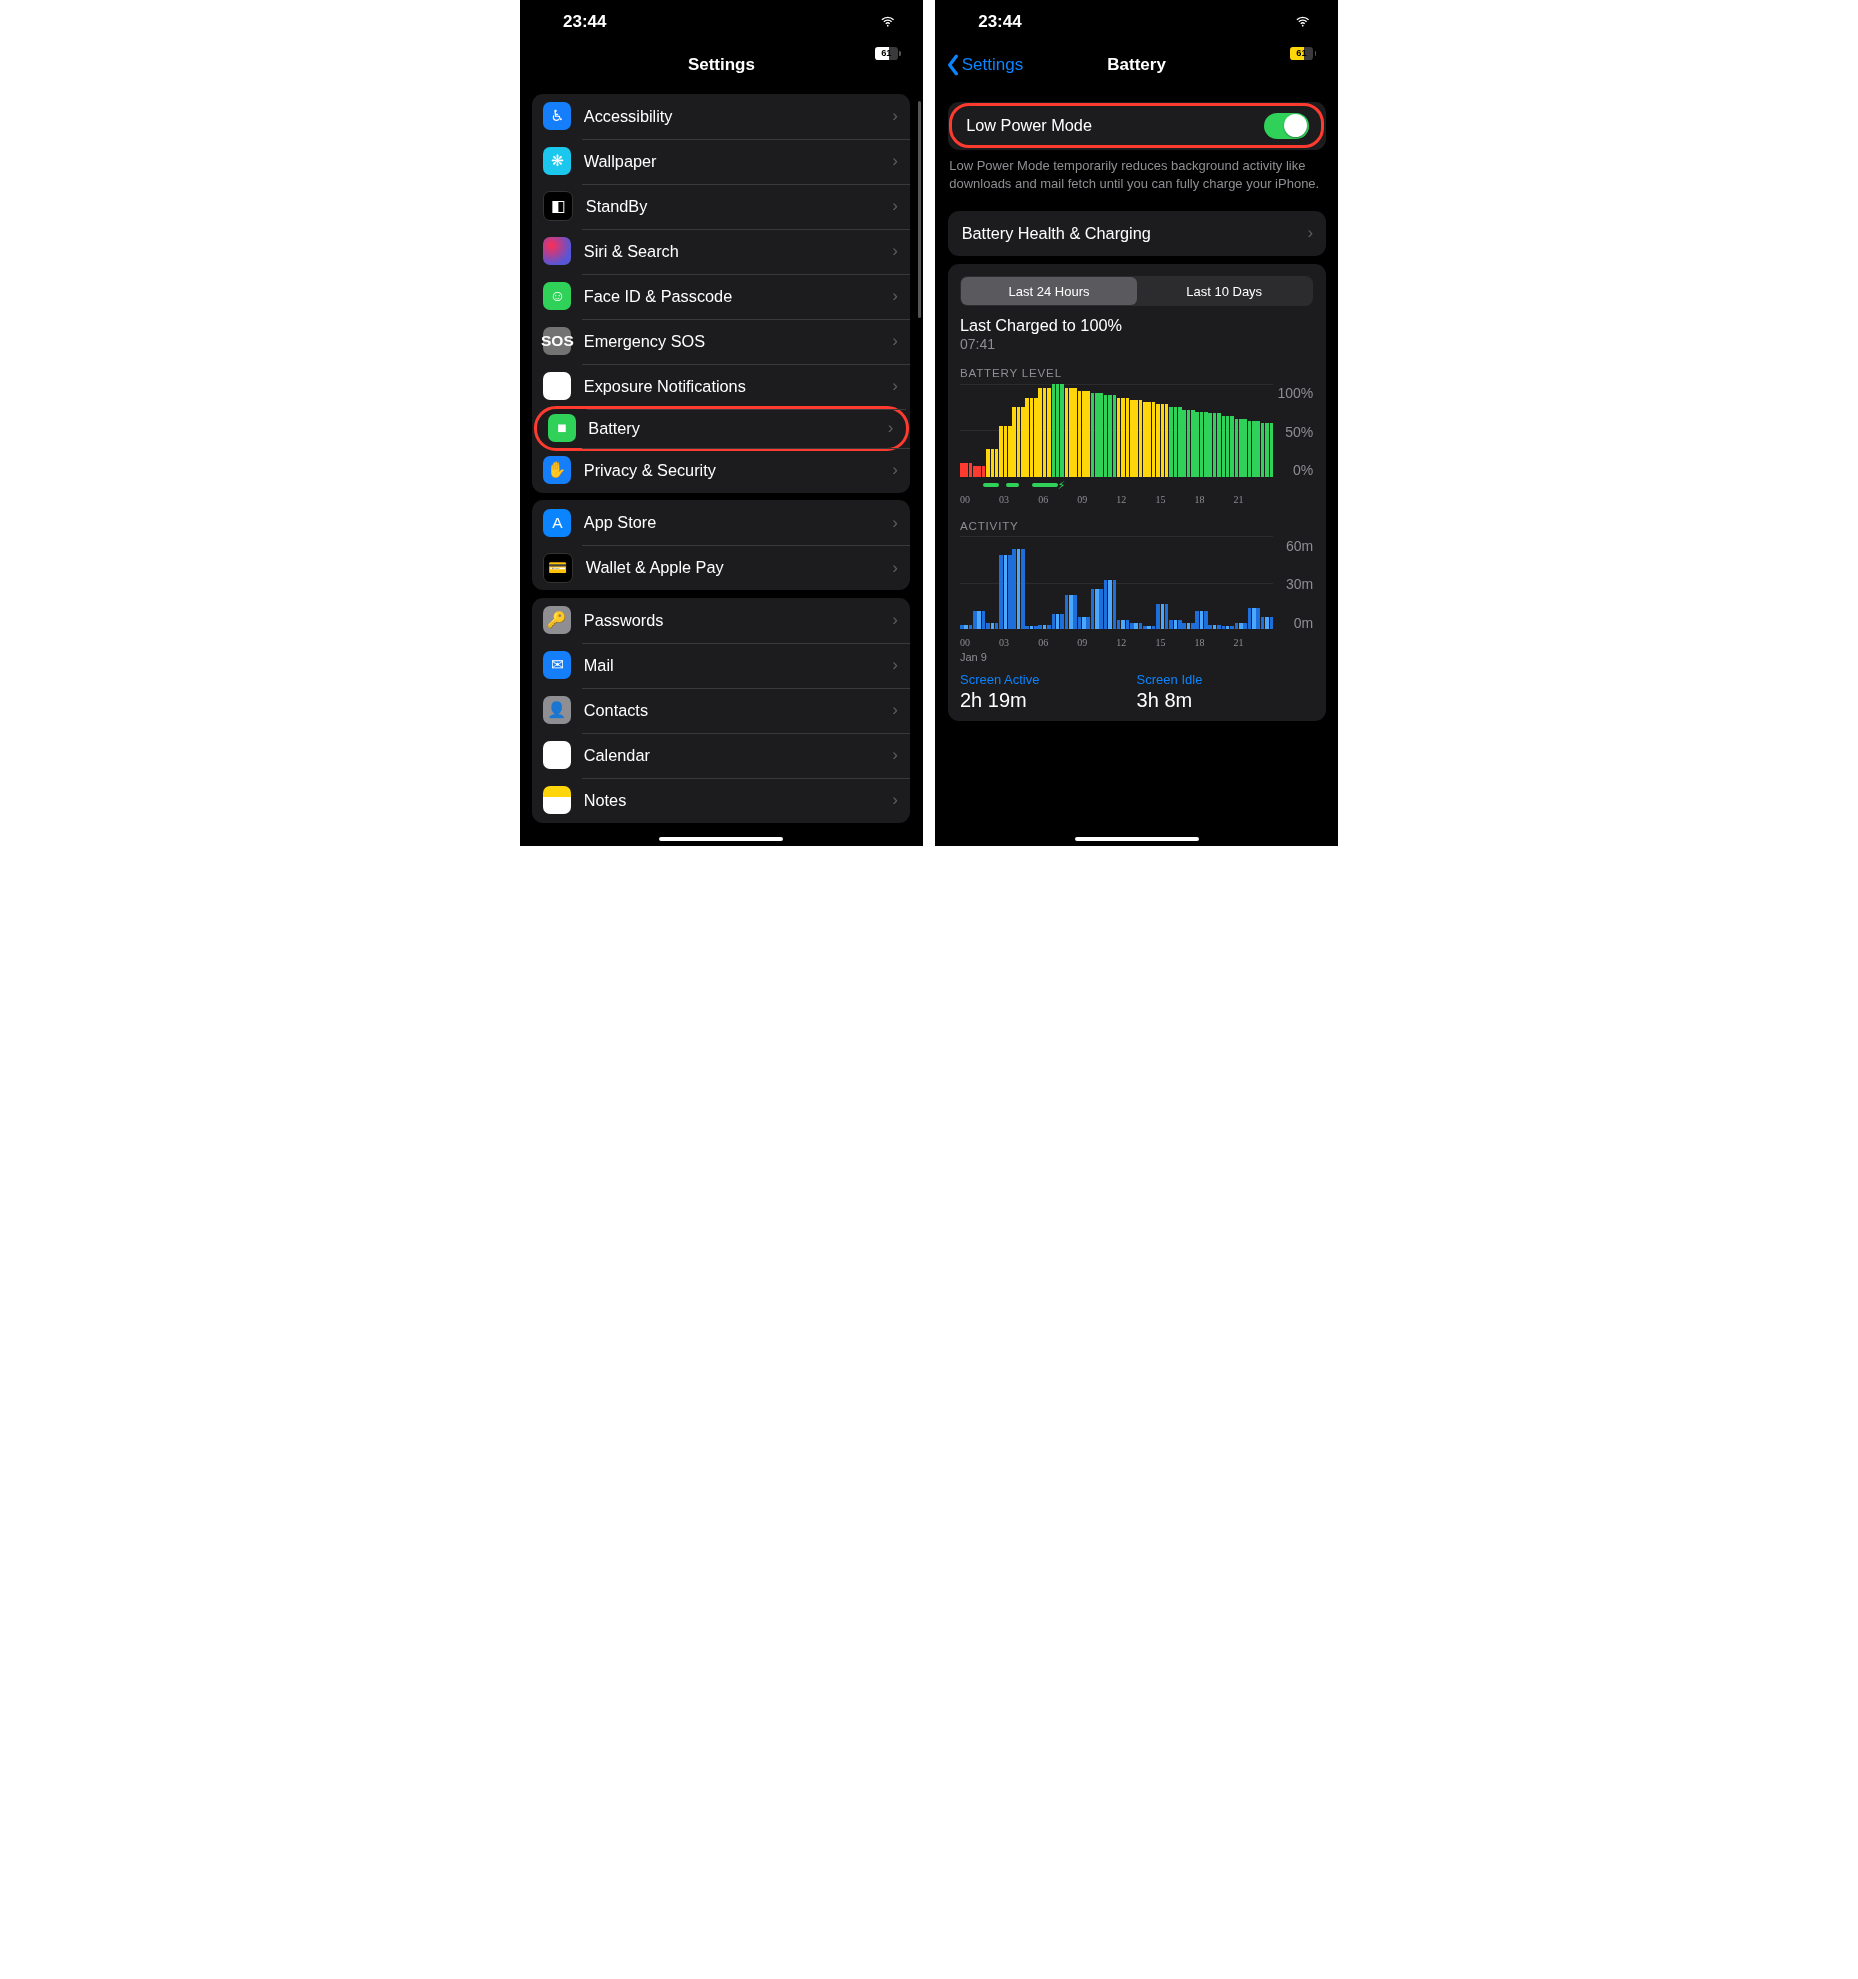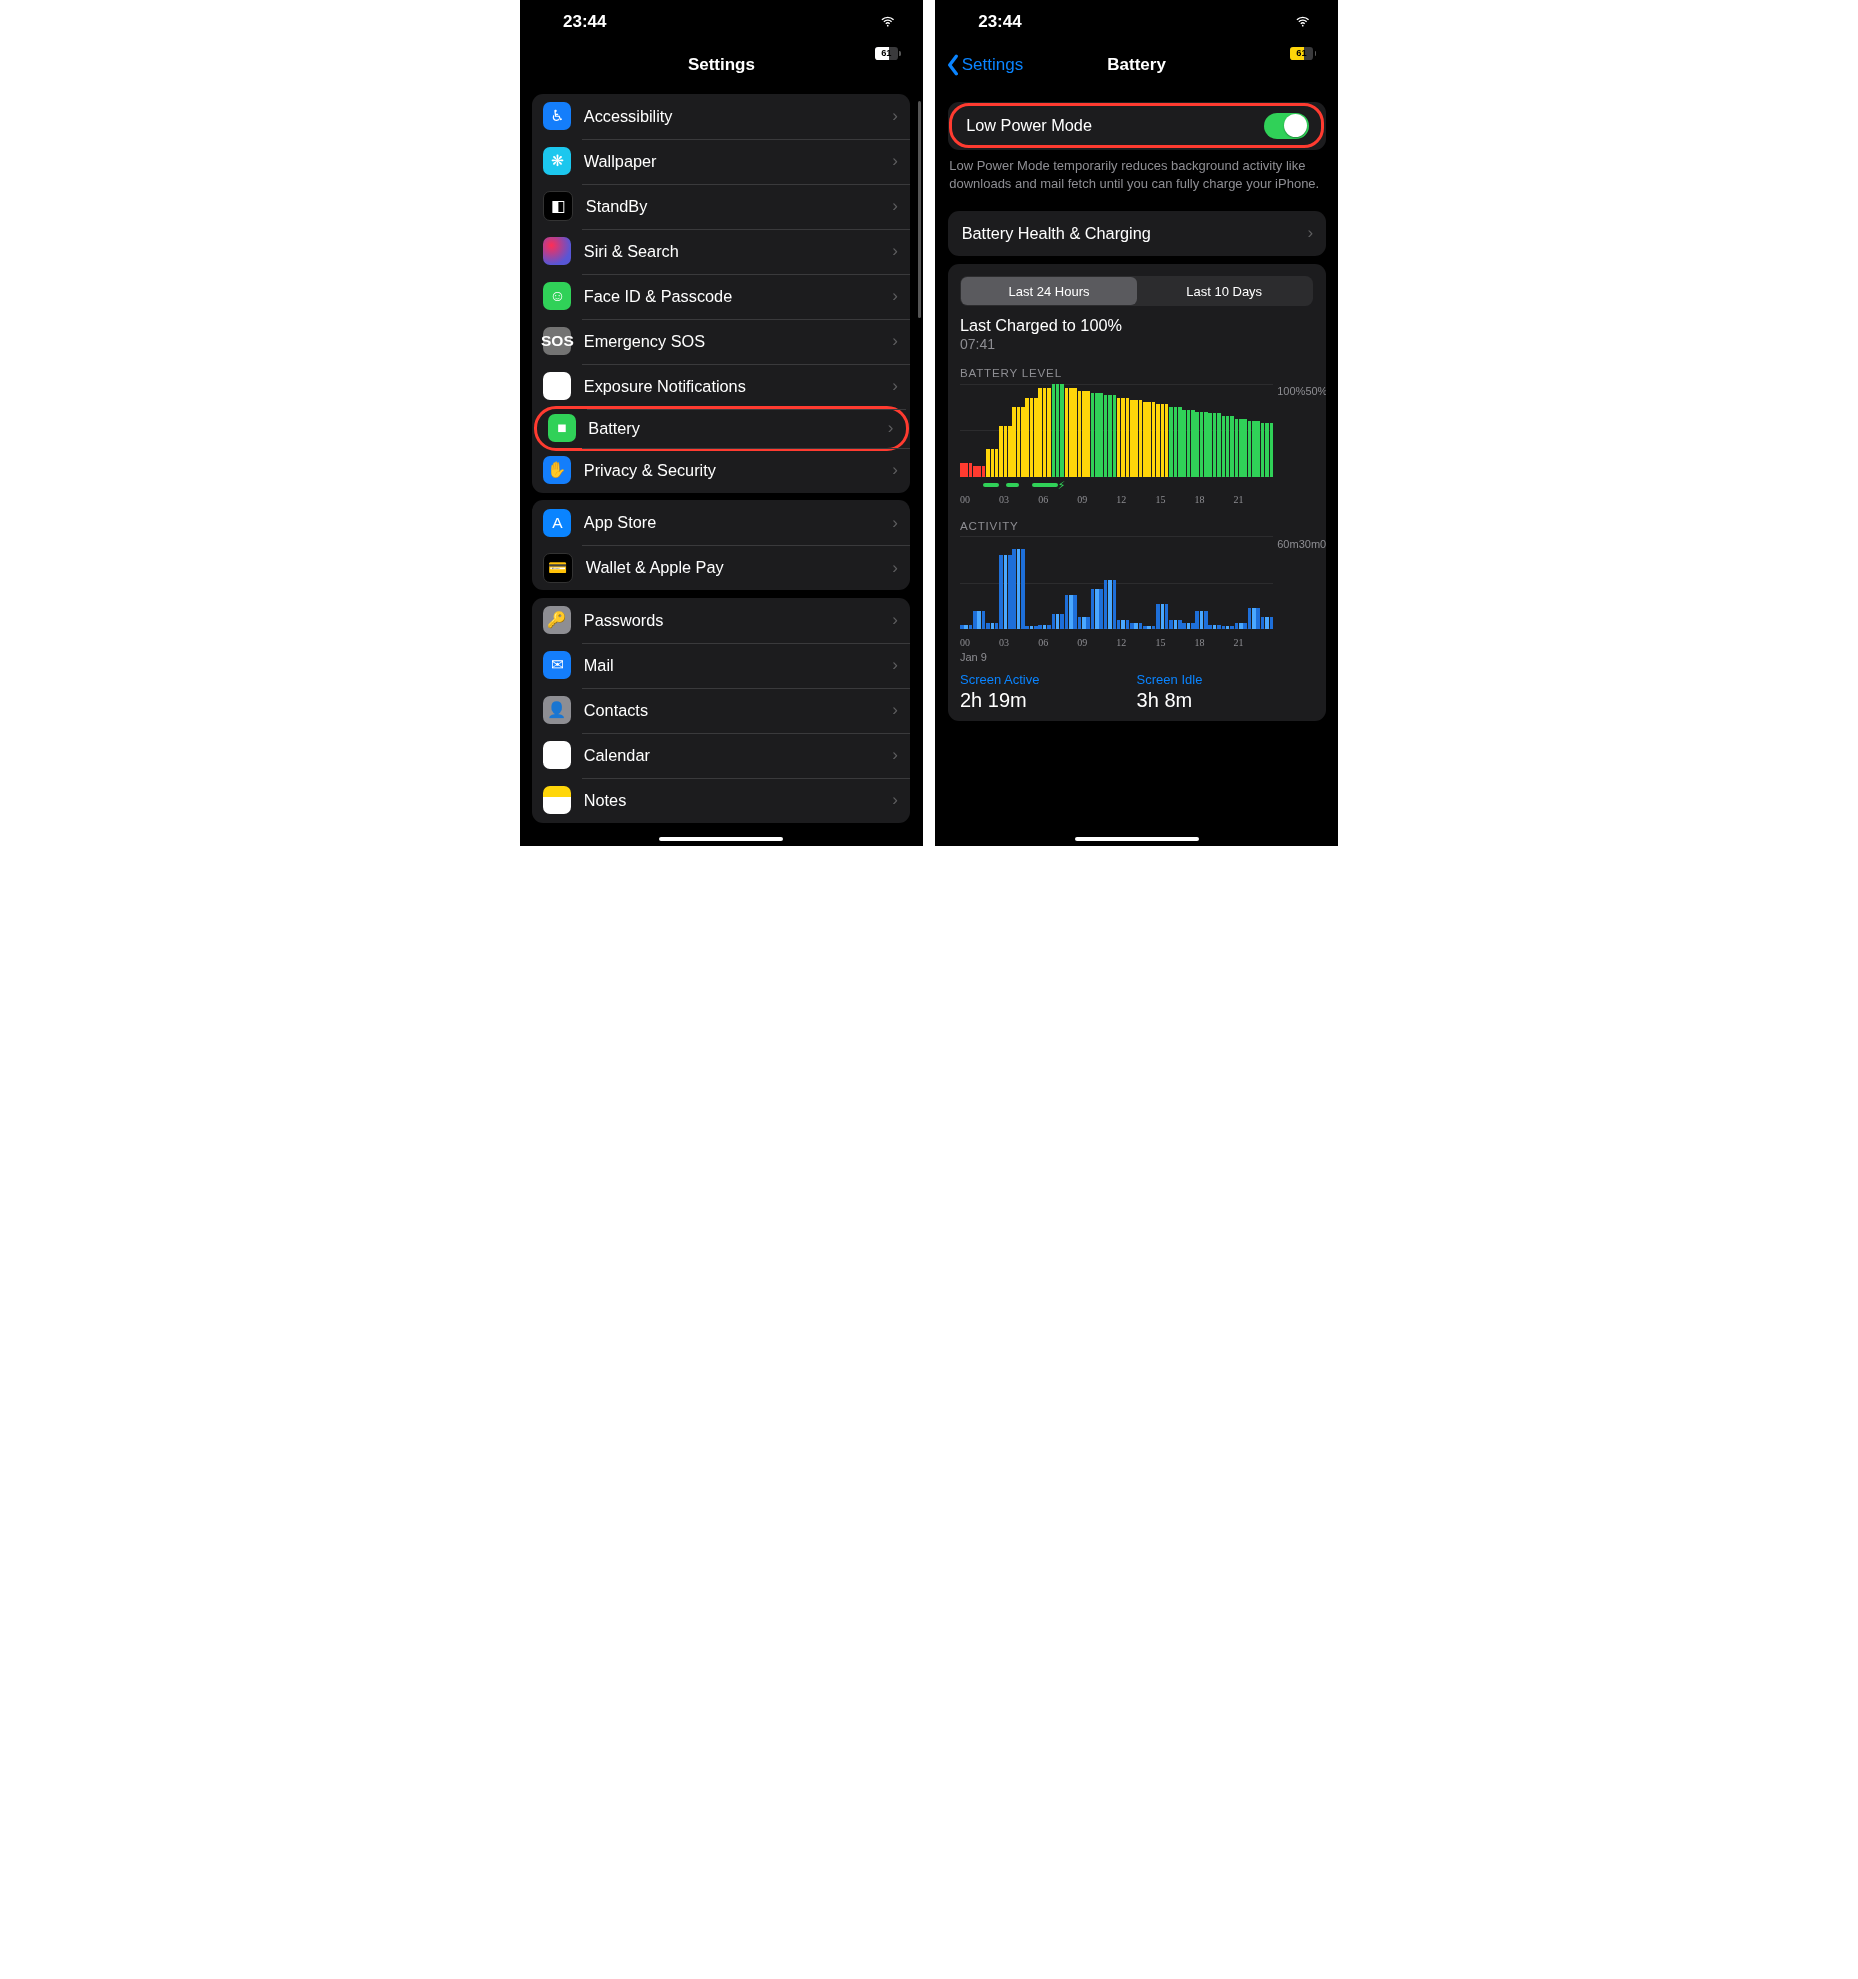--- a/index.html
+++ b/index.html
@@ -85,21 +85,21 @@
 
   .card{margin:7.7px 12.4px;background:var(--ios-card);border-radius:11px;overflow:hidden;padding-bottom:9.3px;}
   .card-inner{padding:0 12.4px;}
   .charged{margin:9.3px 12.4px 3.1px;}
   .charged .h{font-size:16.3px;}
   .charged .t{font-size:14px;color:var(--ios-gray);margin-top:1.5px;}
 
   .chart-title{font-size:11.6px;color:var(--ios-gray);letter-spacing:0.8px;margin:14px 0 4.6px;}
   .chart-wrap{display:flex;gap:4.6px;}
   .chart{flex:1;position:relative;}
-  .ylabels{width:36px;display:flex;flex-direction:row;justify-content:space-between;font-size:11px;color:var(--ios-gray);text-align:right;padding:1.5px 0;}
+  .ylabels{width:36px;display:flex;flex-direction:column;justify-content:space-between;font-size:14px;color:var(--ios-gray);text-align:right;padding:1.5px 0;}
   .gridline{position:absolute;left:0;right:0;height:0.8px;background:#2c2c2e;}
   .bars{position:absolute;left:0;right:0;bottom:0;top:0;display:flex;align-items:flex-end;gap:0.8px;}
   .bars span{flex:1;}
   .xlabels{display:flex;font-size:10px;color:var(--ios-gray);margin-top:4.6px;}
   .xlabels span{flex:1;text-align:left;font-family:Liberation Serif, serif;}
 
   .chargebar{height:6.2px;margin-top:3.1px;position:relative;}
   .chargebar .seg1{position:absolute;height:4.6px;background:var(--ios-green);border-radius:2.3px;}
   .chargebar .bolt{position:absolute;color:var(--ios-green);font-size:11px;top:-3.9px;}
 

